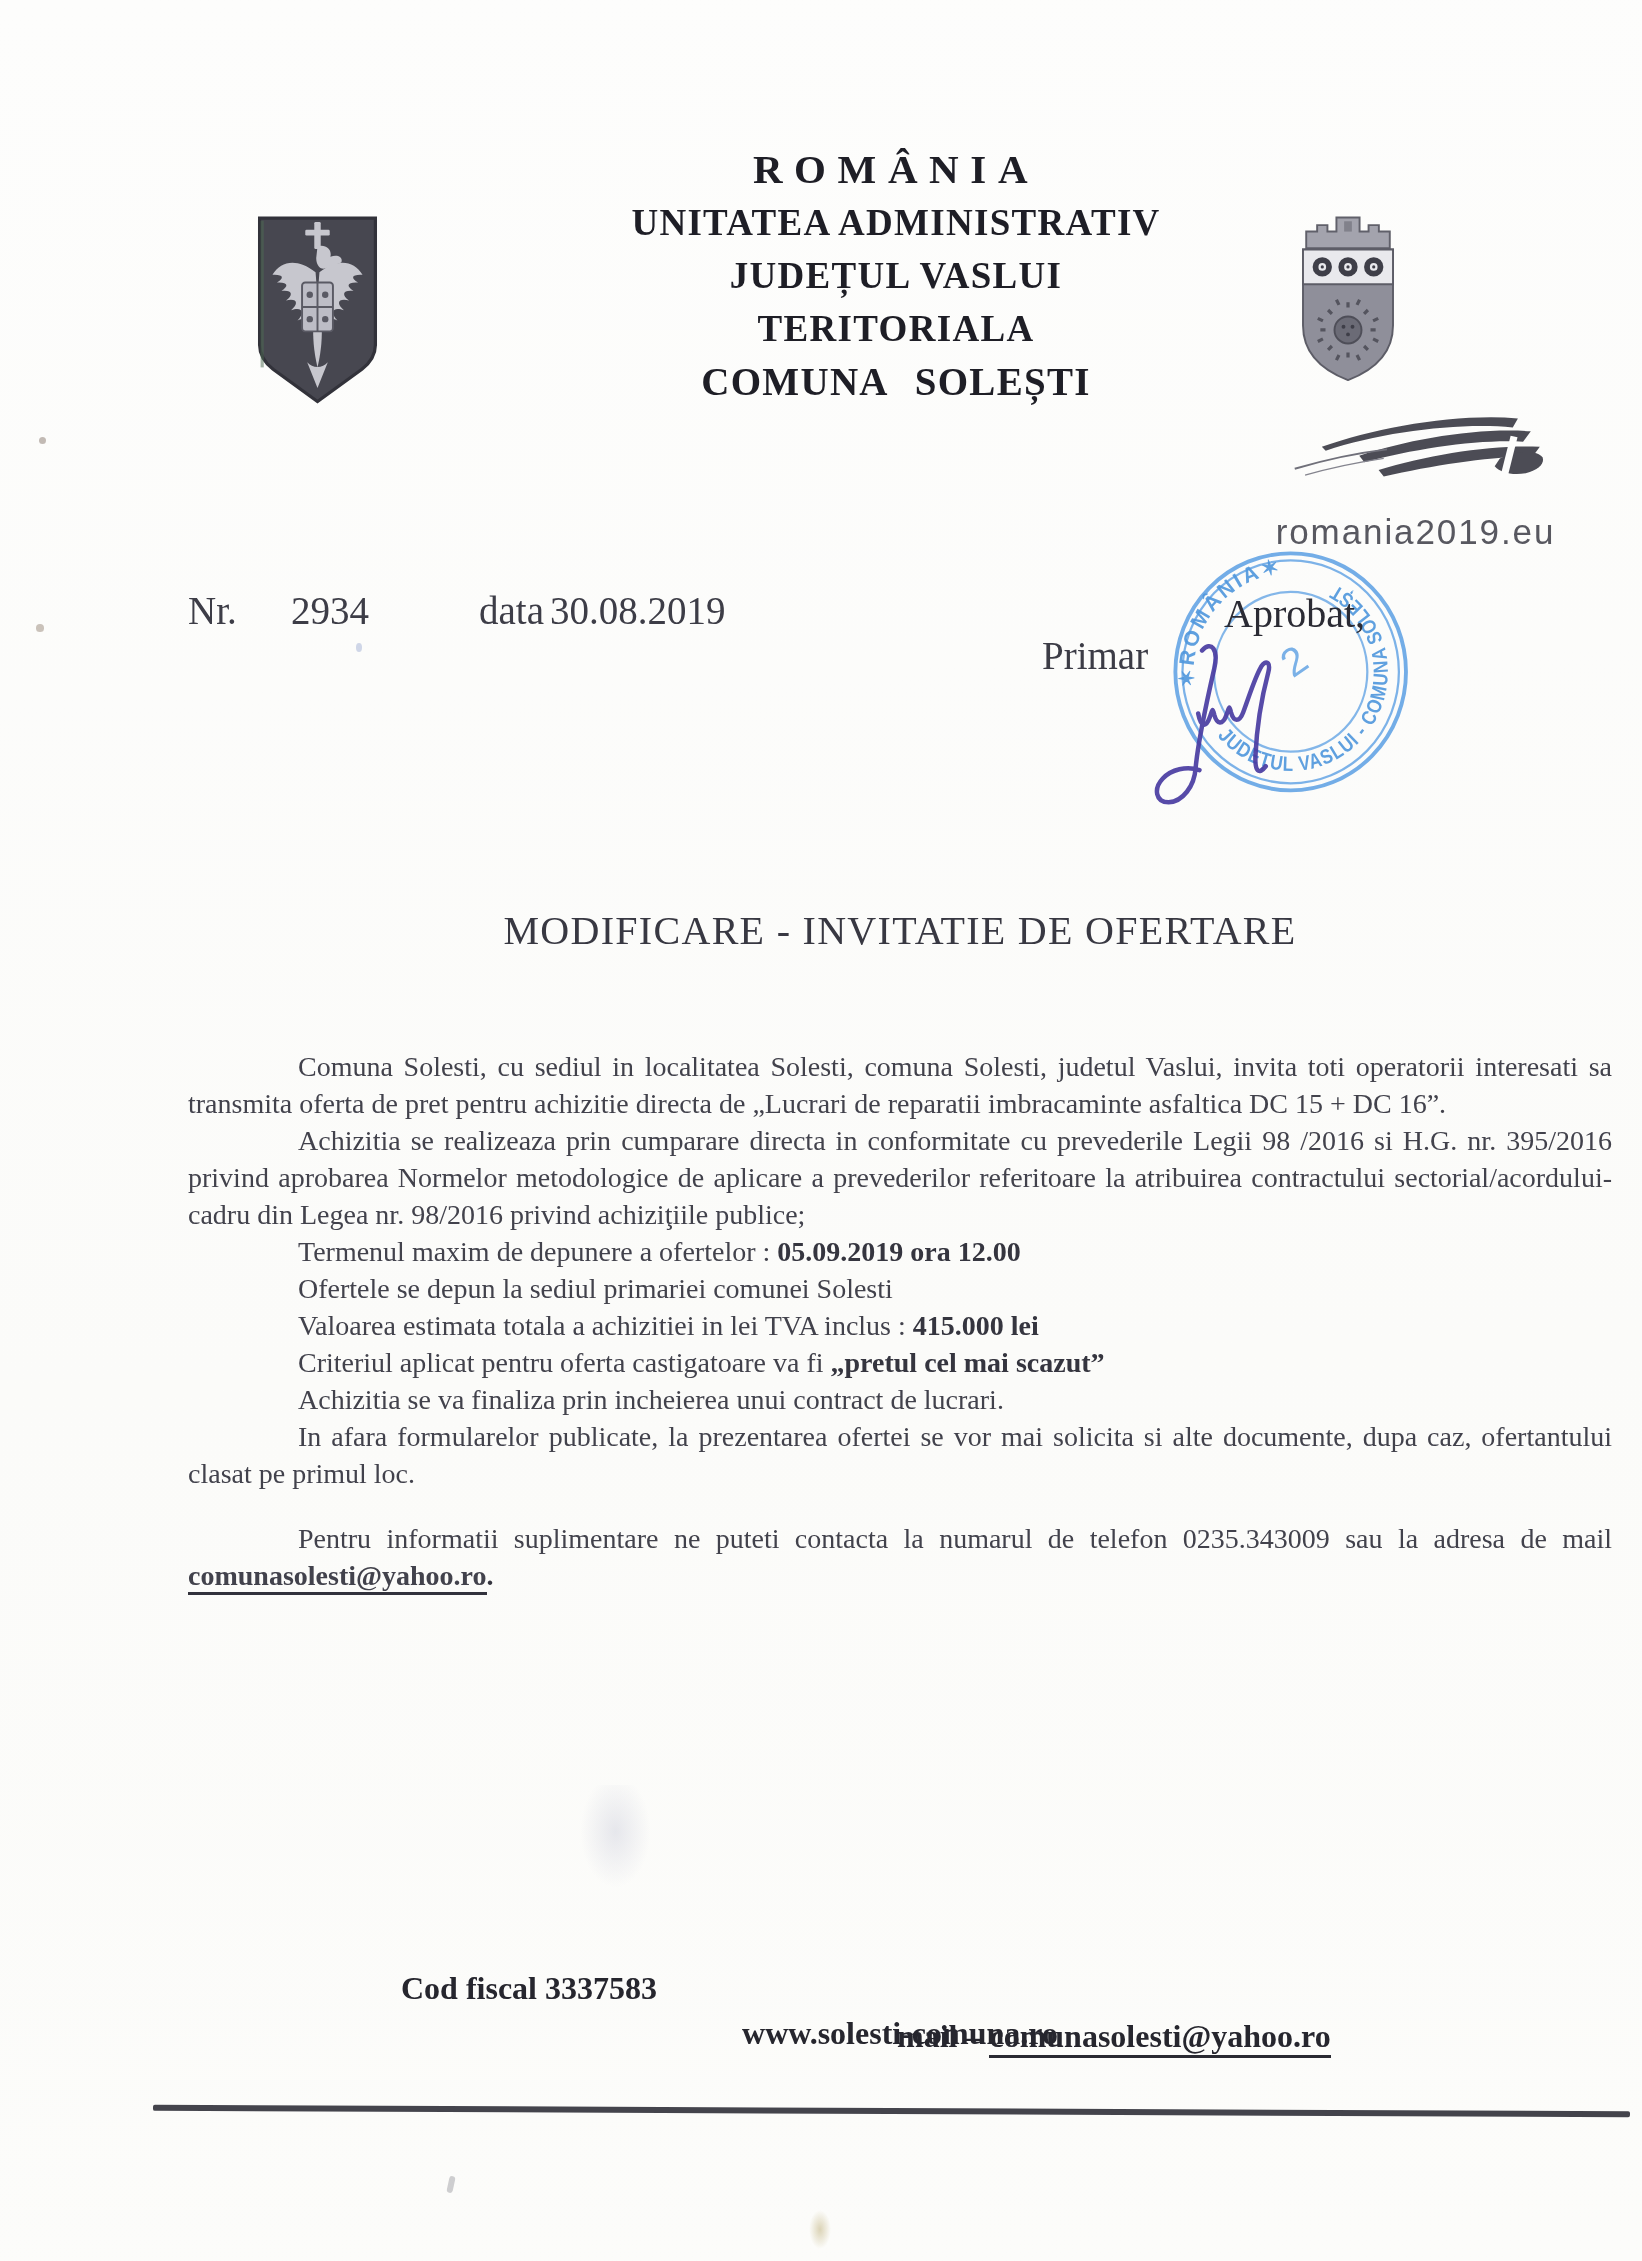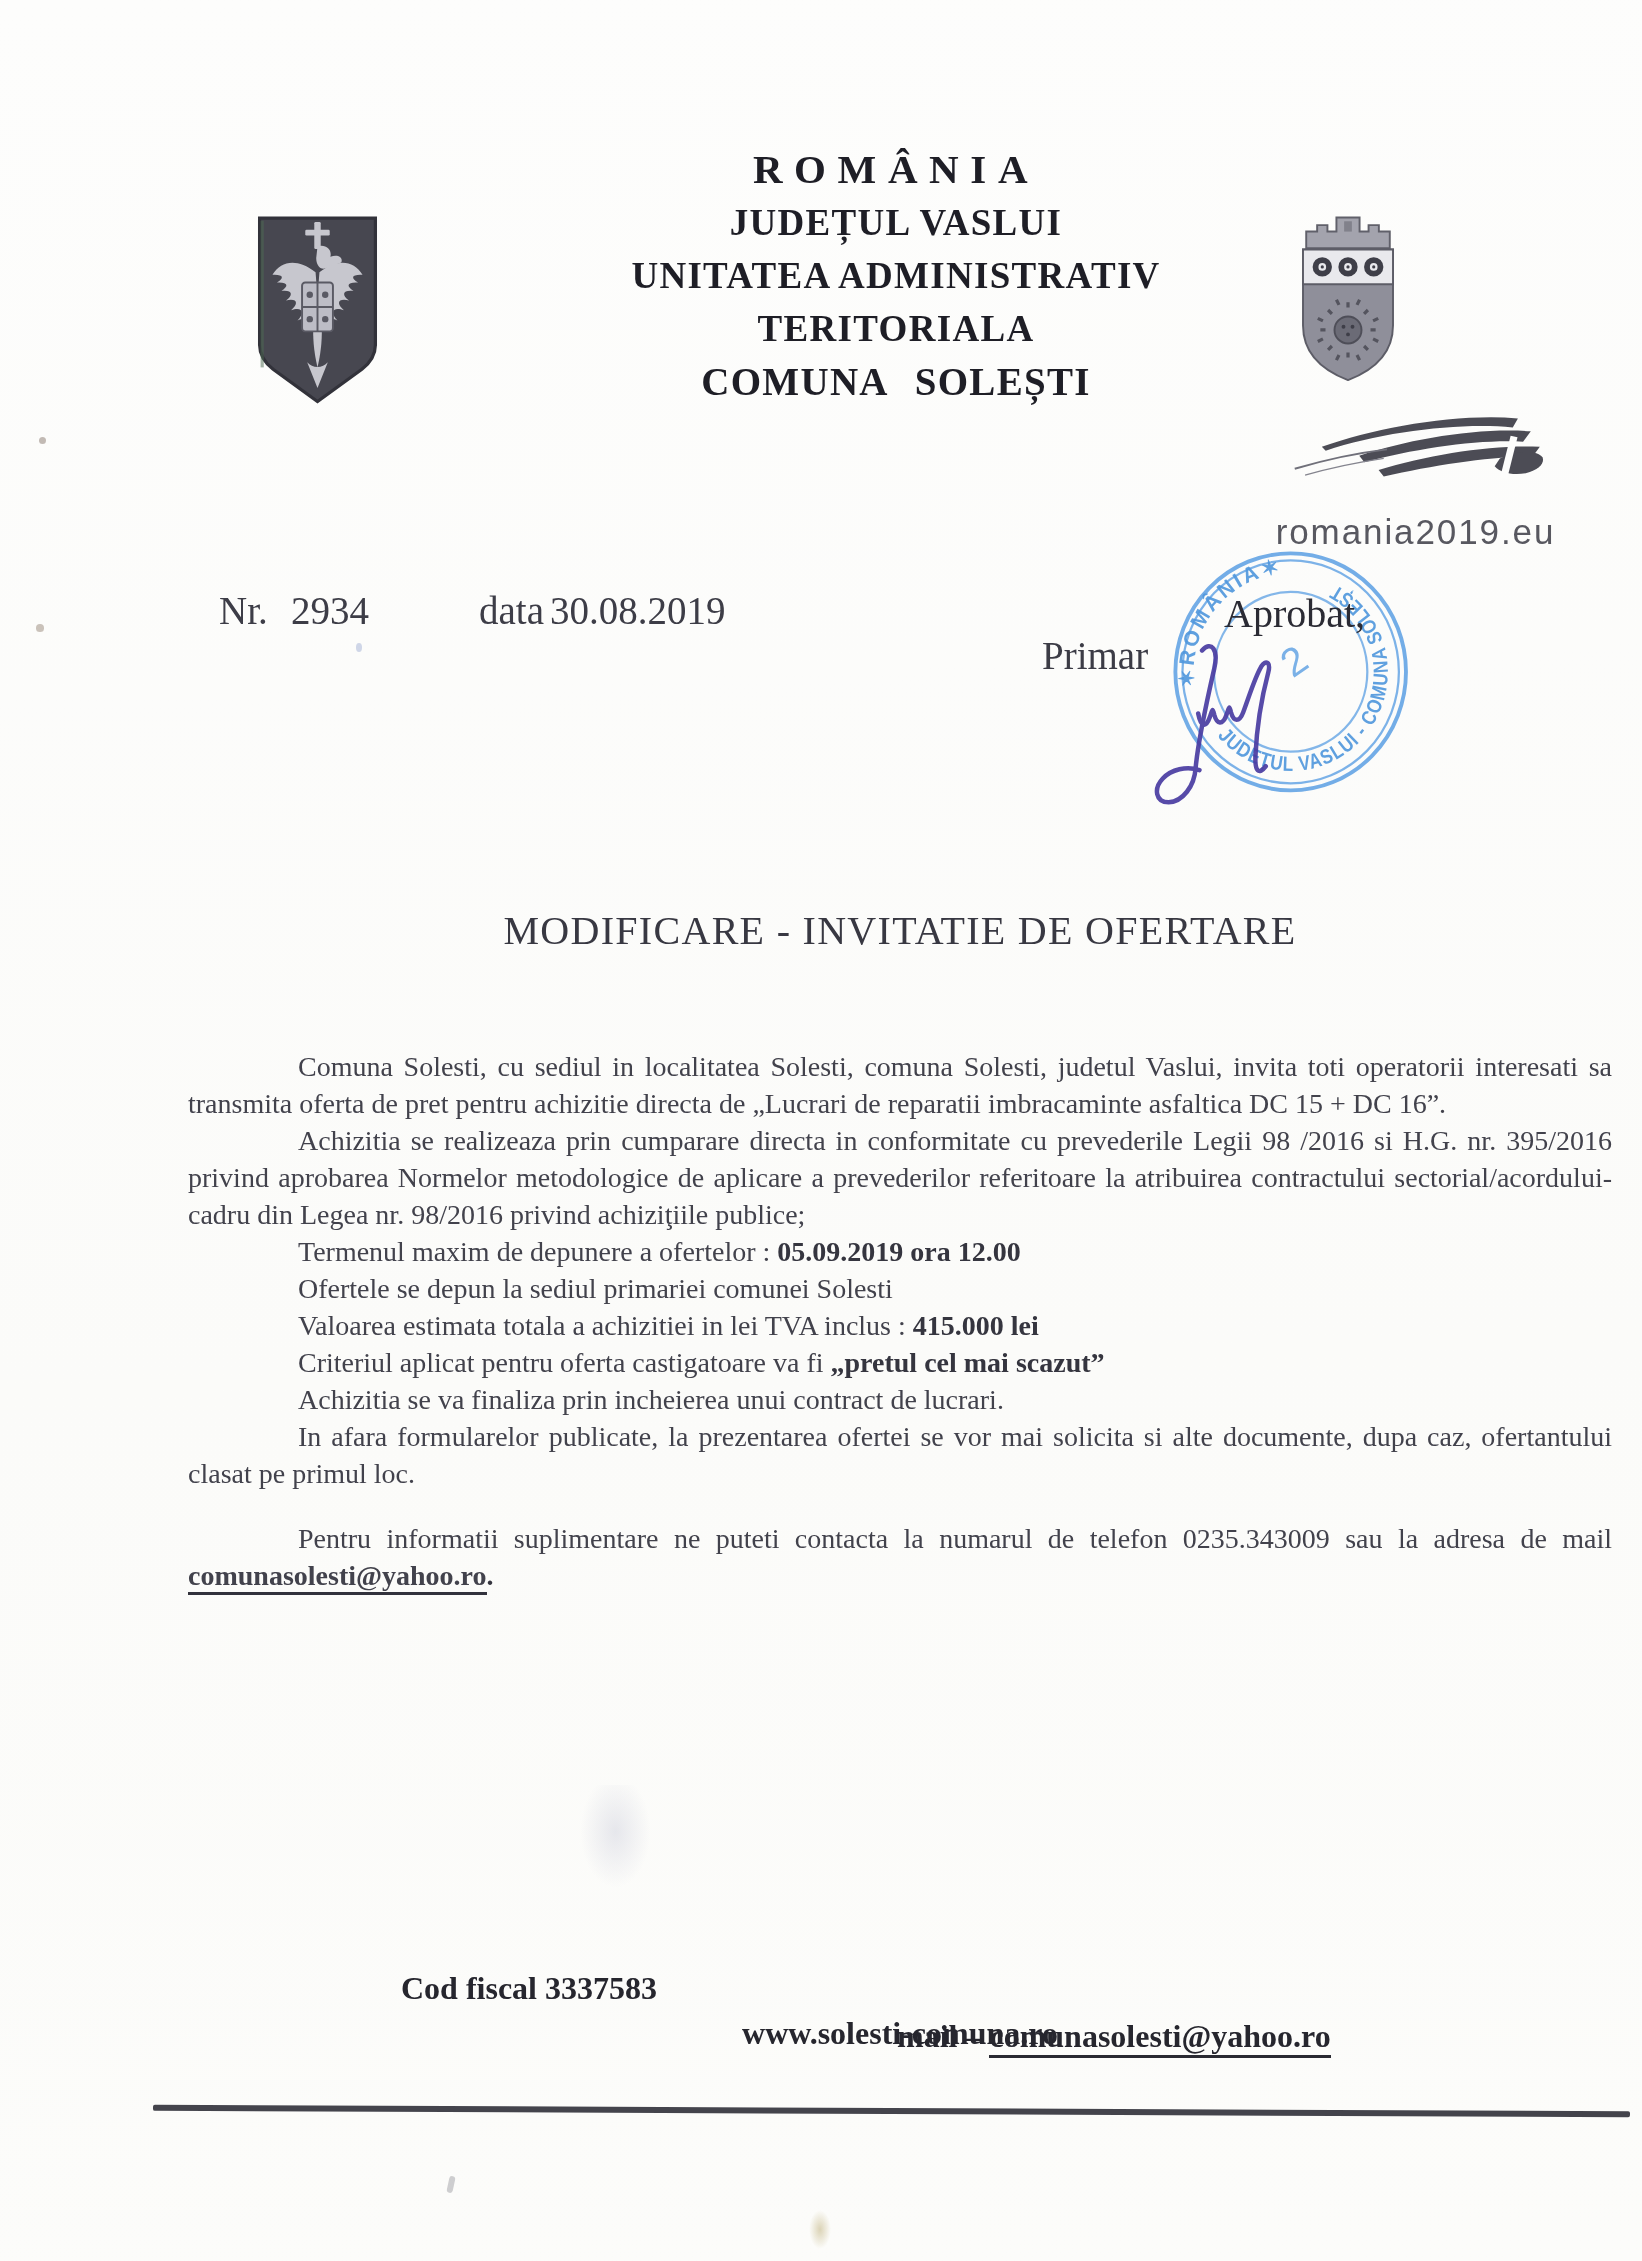--- a/index.html
+++ b/index.html
@@ -23,21 +23,21 @@
   .emblem-left{position:absolute;left:253px;top:213px;}
   .emblem-right{position:absolute;left:1290px;top:211px;}
   .swoosh{position:absolute;left:1287px;top:417px;}
   .eu-text{
     position:absolute;left:1264px;top:512px;width:303px;text-align:center;
     font-family:"Liberation Sans",sans-serif;font-size:35px;color:#585860;
     letter-spacing:1.9px;font-weight:400;
   }
   
   .refrow span{position:absolute;font-size:39px;color:#3d3d47;}
-  .nr-label{left:188px;top:588px;margin-left:31px;}
+  .nr-label{left:188px;top:588px;}
   .nr-value{left:291px;top:588px;}
   .date-label{left:479px;top:588px;}
   .date-value{left:550px;top:588px;}
   .primar{position:absolute;left:1042px;top:633px;font-size:39px;color:#3c3c46;}
   .aprobat{position:absolute;left:1224px;top:590px;font-size:40px;color:#2b2b34;z-index:6;}
   .stamp{position:absolute;left:1167px;top:546px;z-index:4;}
   .signature{position:absolute;left:1139px;top:617px;z-index:5;}
   
   .doc-title{
     position:absolute;left:188px;top:907px;width:1424px;text-align:center;
@@ -84,22 +84,22 @@
     background:rgba(120,120,130,.35);border-radius:3.2px;transform:rotate(12deg);
   }
 </style>
 </head>
 <body>
 
 <div class="page">
 
   <div class="hdr-text">
     <div class="hdr-country">ROMÂNIA</div>
+    <div class="hdr-line">UNITATEA ADMINISTRATIV</div>
     <div class="hdr-line">JUDEȚUL VASLUI</div>
-    <div class="hdr-line">UNITATEA ADMINISTRATIV</div>
     <div class="hdr-line">TERITORIALA</div>
     <div class="hdr-commune">COMUNA SOLEȘTI</div>
   </div>
 
   <span class="emblem-left">
     <svg width="129" height="193" viewBox="0 0 200 300">
       <path d="M10,8 H190 V205 Q190,226 169,243 L100,293 L31,243 Q10,226 10,205 Z" fill="#474750" stroke="#32323a" stroke-width="5"></path>
       <path d="M14,12 V240" stroke="#4d6b52" stroke-width="5" opacity="0.5"></path>
       <g fill="#c7c7ce">
         <rect x="95" y="14" width="10" height="42" rx="2"></rect>

